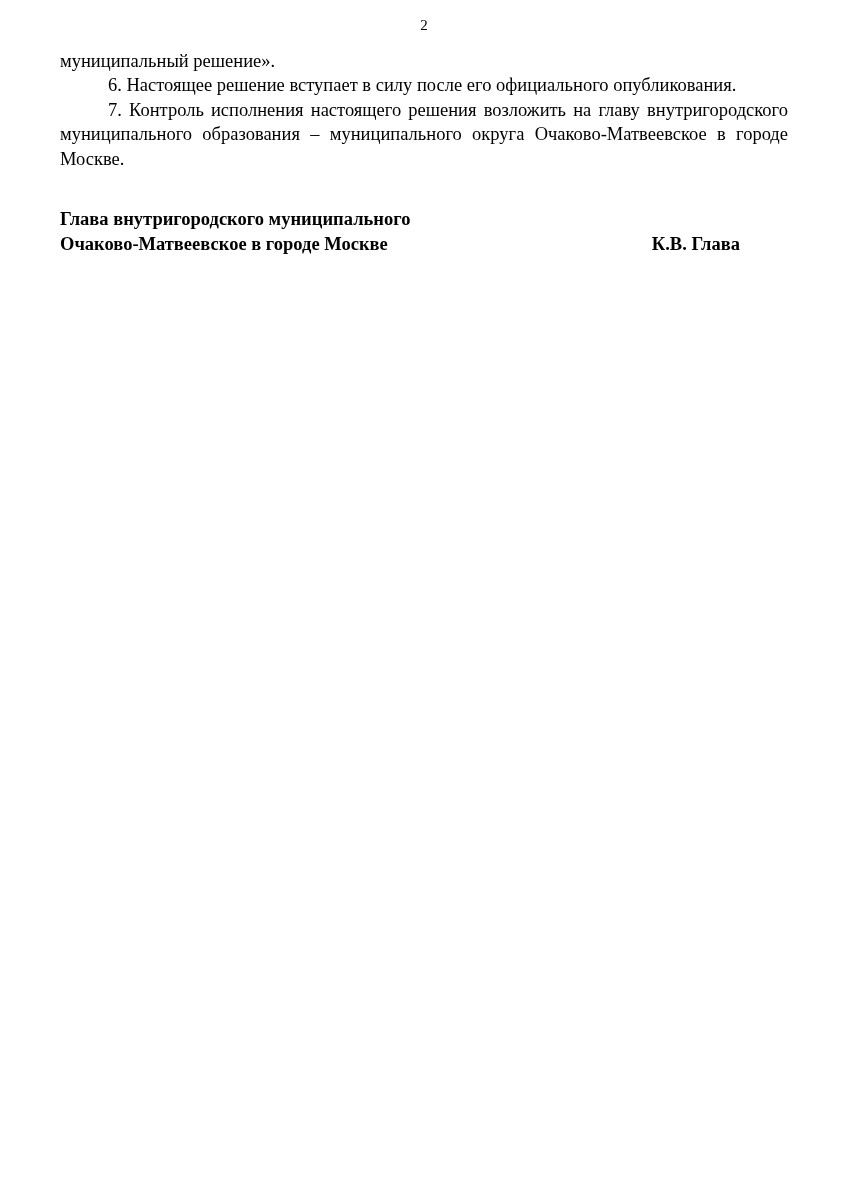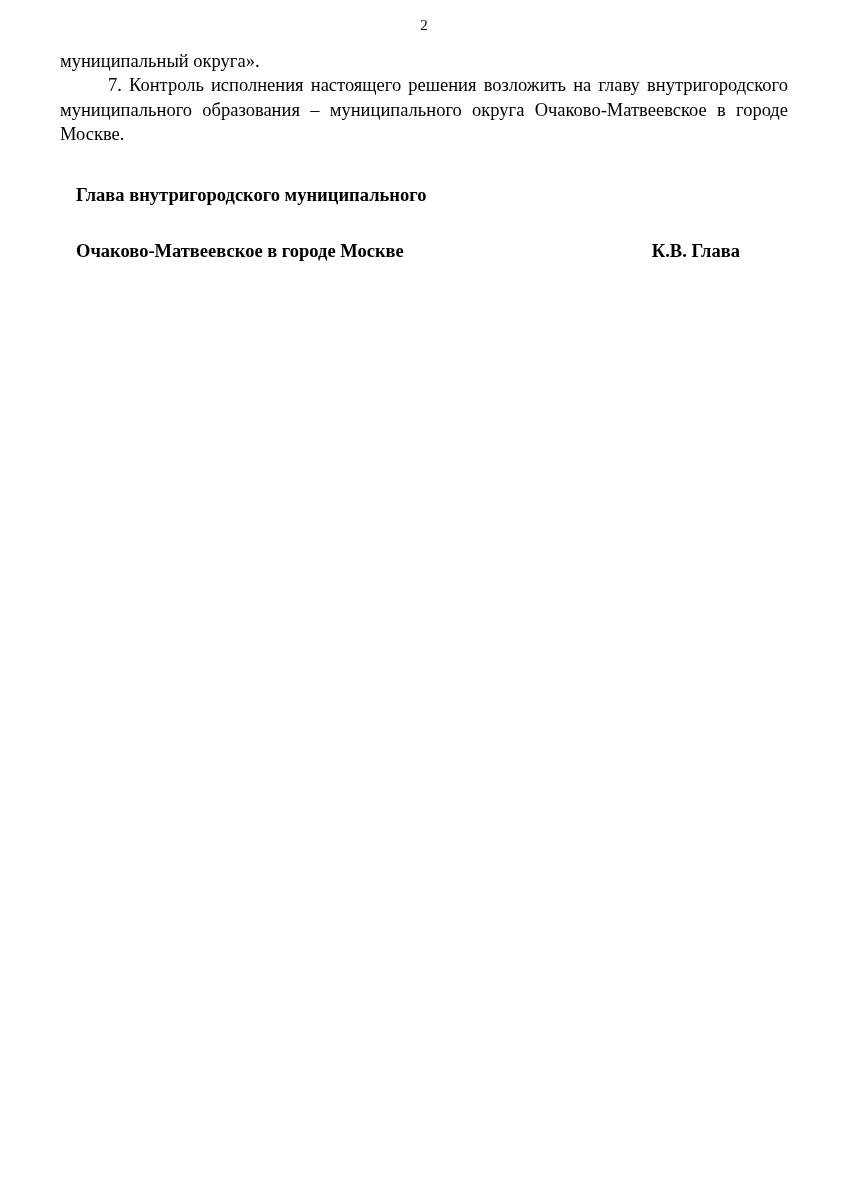--- a/index.html
+++ b/index.html
@@ -45,21 +45,21 @@
   .para.indented {
     text-indent: 48px;
   }
   .signature-block {
     margin-top: 36px;
     font-size: 18.5px;
     font-weight: bold;
     line-height: 1.34;
   }
   .sig-line {
-    margin: 16px;
+    margin: 0;
     white-space: nowrap;
   }
   .sig-row {
     display: flex;
     justify-content: space-between;
     align-items: center;
     width: 100%;
   }
   .sig-name {
     font-weight: bold;
@@ -68,22 +68,23 @@
 </style>
 </head>
 <body>
 
 <div class="page">
 
   <div class="page-number">2</div>
 
   <div class="body-block">
 
-    <p class="para first-line-cont">муниципальный округа».</p>
+    <p class="para first-line-cont">муниципальный решение».</p>
 
+    <p class="para indented">6. Настоящее решение вступает в силу после его официального опубликования.</p>
 
     <p class="para indented">7. Контроль исполнения настоящего решения возложить на главу внутригородского муниципального образования – муниципального округа Очаково-Матвеевское в городе Москве.</p>
 
   </div>
 
   <div class="signature-block">
     <p class="sig-line">Глава внутригородского муниципального</p>
     <div class="sig-row">
       <span class="sig-line">Очаково-Матвеевское в городе Москве</span>
       <span class="sig-name">К.В. Глава</span>

